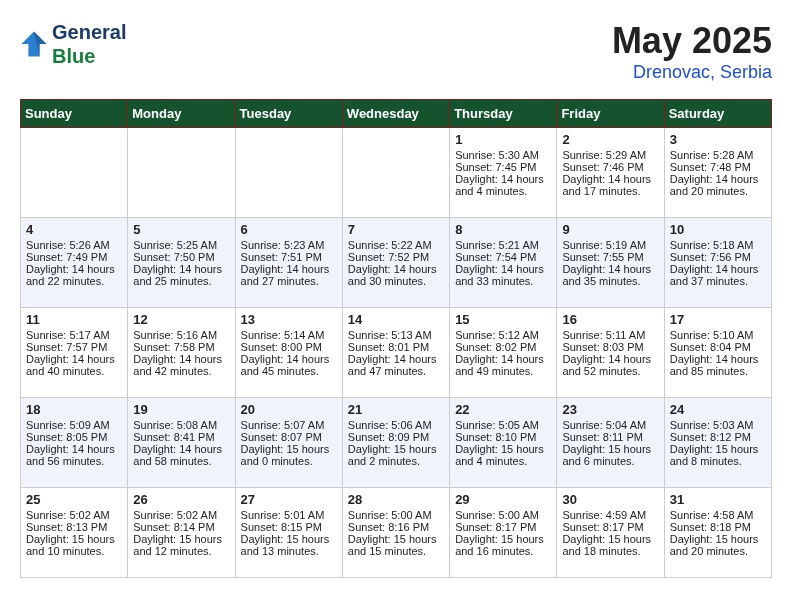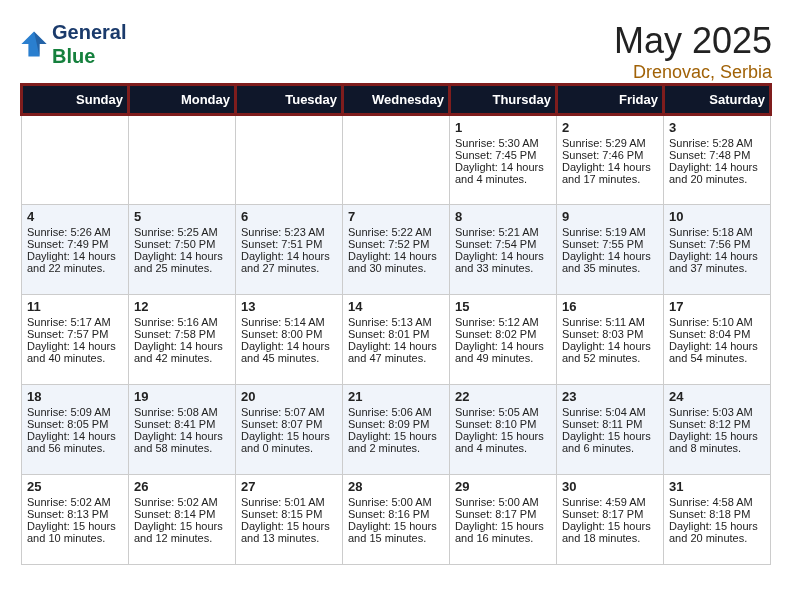--- a/index.html
+++ b/index.html
@@ -7,55 +7,56 @@
       font-family: Arial, sans-serif;
       background: #fff;
       width: 792px;
       min-height: 612px;
       padding: 20px;
     }
     .header {
       display: flex;
       justify-content: space-between;
       align-items: flex-start;
+      margin-bottom: 16px;
     }
     .logo {
       display: flex;
       align-items: center;
     }
     .logo-icon {
       width: 28px;
       height: 28px;
       margin-right: 4px;
     }
     .title-block {
       text-align: right;
     }
     .title-block h1 {
       font-size: 36px;
       color: #222;
-      font-weight: normal;
+      font-weight: bold;
     }
     .title-block h2 {
       font-size: 18px;
-      color: #a16207;
+      color: #1d4ed8;
       font-weight: normal;
     }
     table {
       width: 100%;
       border-collapse: collapse;
       table-layout: fixed;
     }
     th {
-      background: #0f172a;
+      background: #14532d;
       color: #fff;
       padding: 6px 4px;
       font-size: 13px;
-      text-align: right;
-      border: 3px solid #7f1d1d;
+      text-align: left;
+      border: 1px solid #7f1d1d;
     }
     td {
       border: 1px solid #ccc;
       vertical-align: top;
       padding: 4px 5px;
       font-size: 11px;
       color: #222;
       height: 90px;
     }
     tr:nth-child(even) td {
@@ -226,21 +227,21 @@
           <div>Sunrise: 5:11 AM</div>
           <div>Sunset: 8:03 PM</div>
           <div>Daylight: 14 hours</div>
           <div>and 52 minutes.</div>
         </td>
         <td>
           <span class="day-num">17</span>
           <div>Sunrise: 5:10 AM</div>
           <div>Sunset: 8:04 PM</div>
           <div>Daylight: 14 hours</div>
-          <div>and 54 minutes.</div>
+          <div>and 85 minutes.</div>
         </td>
       </tr>
       <tr>
         <td>
           <span class="day-num">18</span>
           <div>Sunrise: 5:09 AM</div>
           <div>Sunset: 8:05 PM</div>
           <div>Daylight: 14 hours</div>
           <div>and 56 minutes.</div>
         </td>

